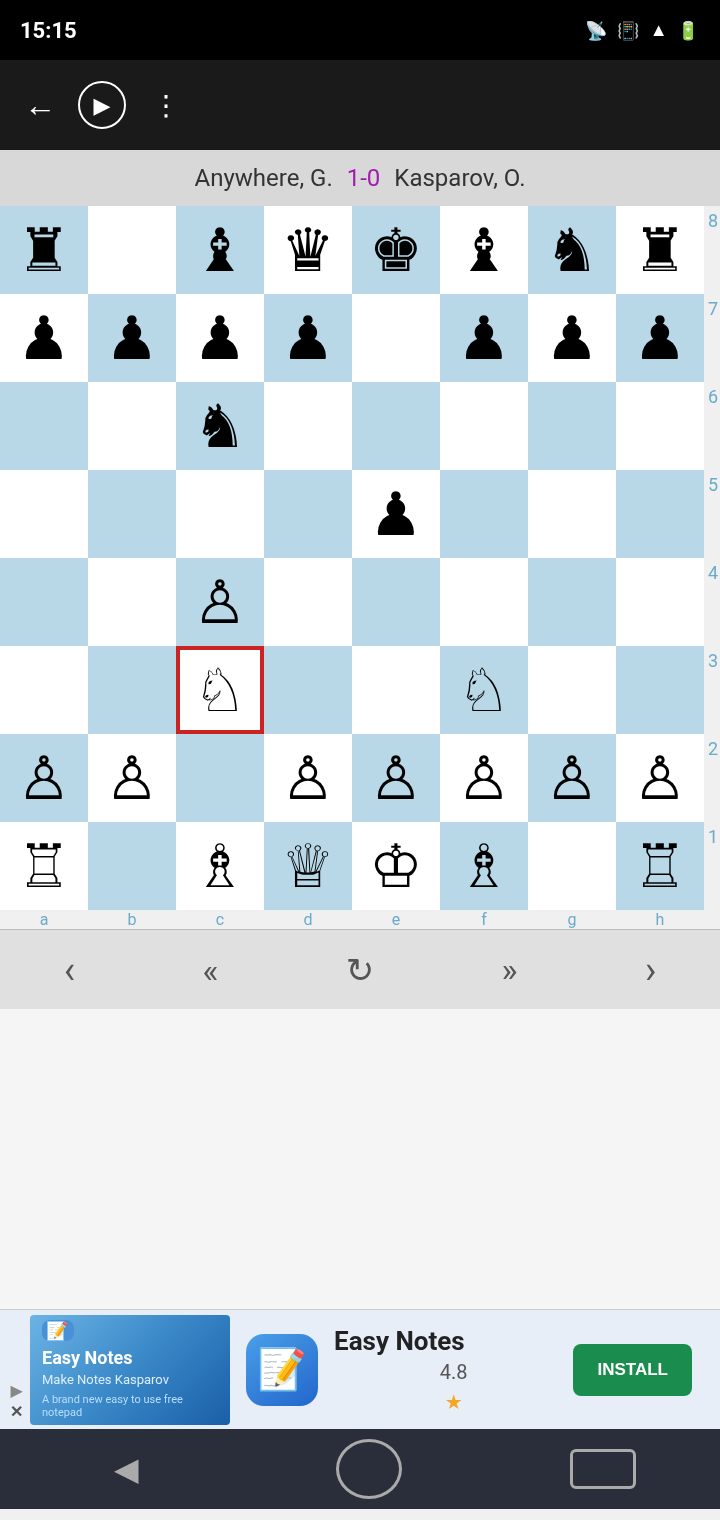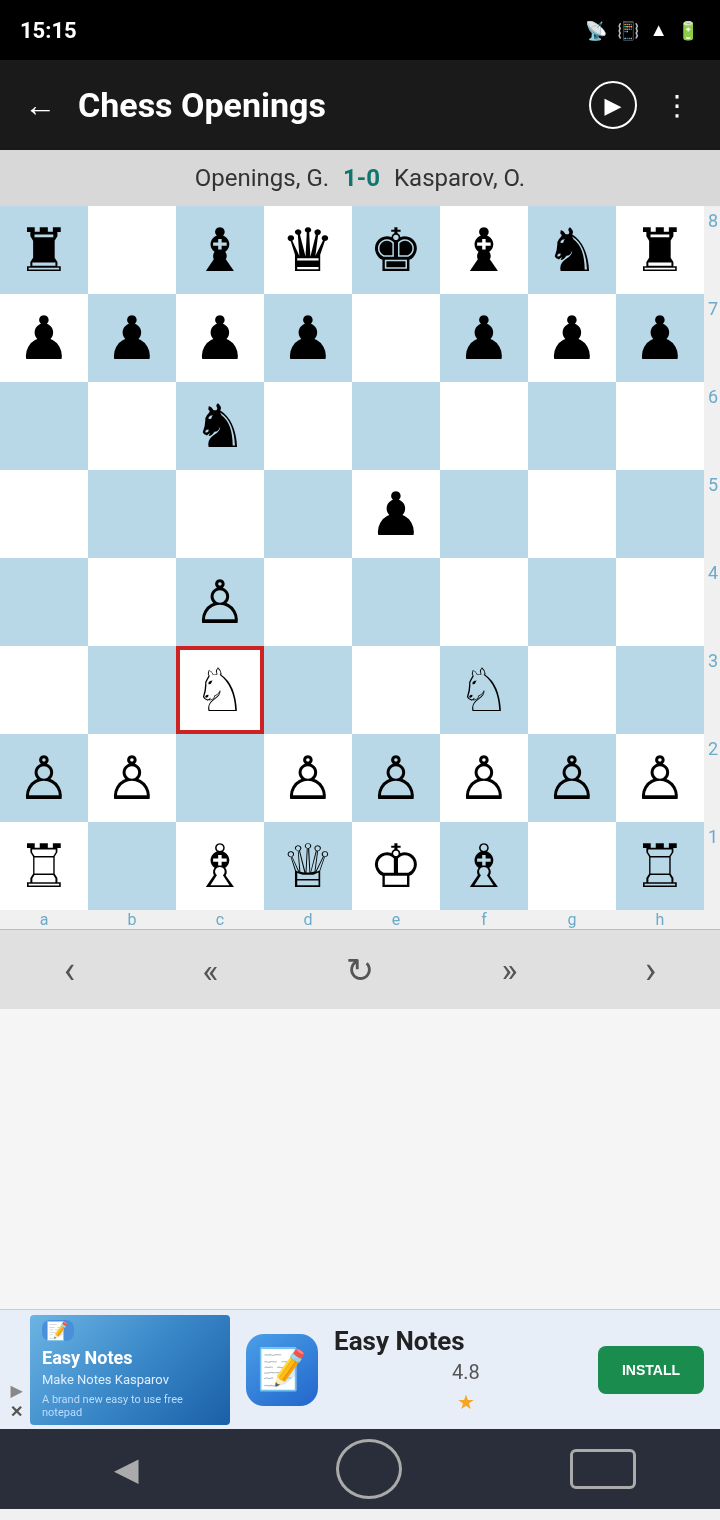--- a/index.html
+++ b/index.html
@@ -80,21 +80,21 @@
       height: 56px;
       background: #d8d8d8;
       display: flex;
       align-items: center;
       justify-content: center;
       font-size: 24px;
       color: #333;
       gap: 14px;
     }
     #match-info .player { font-weight: normal; }
-    #match-info .score { font-weight: bold; color: #0f766e; }
+    #match-info .score { font-weight: normal; color: #a21caf; }
     #chess-board {
       display: grid;
       grid-template-columns: repeat(8, 88px);
       grid-template-rows: repeat(8, 88px);
       width: 704px;
       margin: 0 0 0 0;
       position: relative;
     }
     .rank-label {
       height: 88px;
@@ -245,26 +245,26 @@
       display: flex;
       align-items: center;
       gap: 6px;
       margin-top: 4px;
       flex-direction: column;
     }
     .star { color: #f5a623; }
     .ad-install-btn {
       background: #1a8c4e;
       color: #fff;
-      font-size: 14px;
+      font-size: 17px;
       font-weight: bold;
       border: none;
       border-radius: 8px;
       padding: 16px 24px;
-      margin-right: 16px;
+      margin-right: 28px;
       cursor: pointer;
       white-space: nowrap;
     }
 
     
     #bottom-nav {
       width: 720px;
       height: 80px;
       background: #2a2e3a;
       display: flex;
@@ -305,27 +305,26 @@
   <div class="status-icons">
     <span>📡</span>
     <span>📳</span>
     <span>▲</span>
     <span>🔋</span>
   </div>
 </div>
 
 <div id="top-bar">
   <span class="back-btn">←</span>
-  <span class="title">Chess Openings</span>
   <div class="play-btn">▶</div>
   <span class="more-btn">⋮</span>
 </div>
 
 <div id="match-info">
-  <span class="player">Openings, G.</span>
+  <span class="player">Anywhere, G.</span>
   <span class="score">1-0</span>
   <span class="player">Kasparov, O.</span>
 </div>
 
 <div style="background:#f0f0f0; position:relative;">
   <div style="display:flex; flex-direction:row; width:720px;">
     <div id="chess-board">
     <div class="cell dark">♜</div>
         <div class="cell light"></div>
         <div class="cell dark">♝</div>

